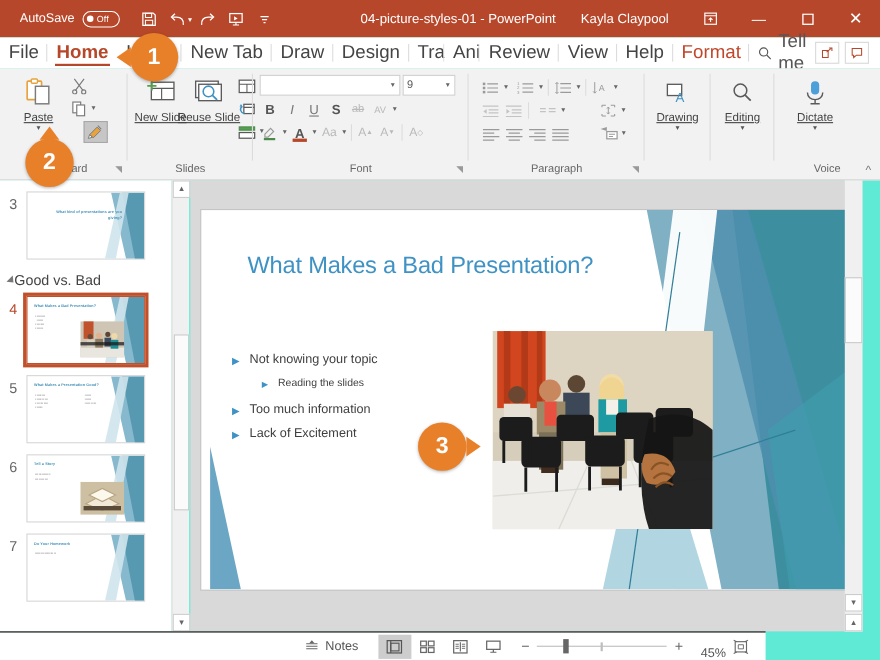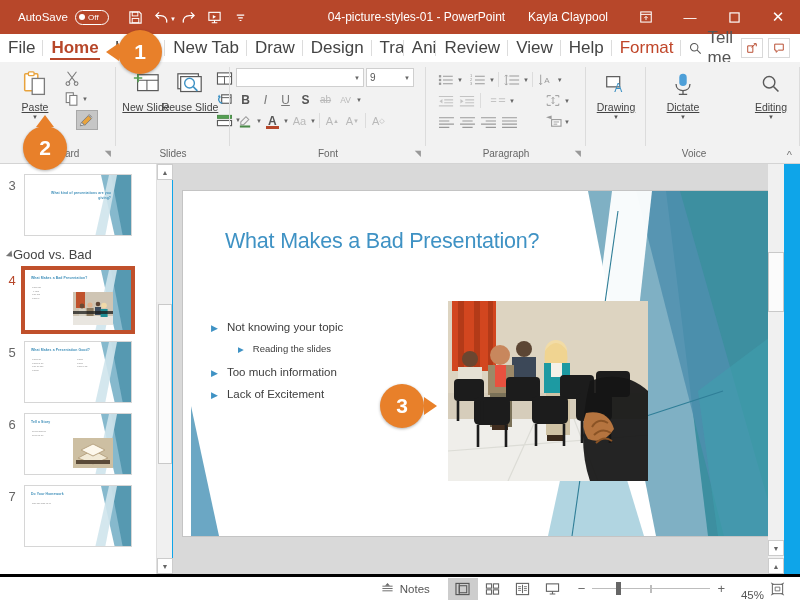--- a/index.html
+++ b/index.html
@@ -4,21 +4,21 @@
 <style>
   * { box-sizing: border-box; margin:0; padding:0; }
   html,body { width:800px; height:600px; overflow:hidden; }
   body {
     font-family: "Liberation Sans", sans-serif;
     font-size: 11px;
     color: #444;
     background: #ffffff;
     -webkit-font-smoothing: antialiased;
   }
-  .app { position:relative; width:800px; height:600px; background:#0ea5e9; }
+  .app { position:relative; width:800px; height:600px; background:#5eead4; }
 
   
   .titlebar {
     position:absolute; top:0; left:0; width:800px; height:34px;
     background:#b7472a; color:#fff; display:flex; align-items:center;
   }
   .autosave { display:flex; align-items:center; margin-left:18px; gap:7px; font-size:11.5px; }
   .toggle {
     width:34px; height:15px; border:1.4px solid #fff; border-radius:9px;
     display:flex; align-items:center; gap:3px; padding-left:3px; font-size:8px; letter-spacing:.2px;
@@ -105,21 +105,21 @@
   .s-title{ position:absolute; left:42px; top:38px; font-size:21.5px; color:#3f92c4; font-family:"Liberation Sans", sans-serif; letter-spacing:-.2px;}
   .s-bullets{ position:absolute; left:28px; top:130px; width:300px; }
   .bul{ display:flex; align-items:flex-start; gap:9px; margin-bottom:8px; font-size:11.5px; color:#404040; }
   .bul .bm{ color:#3f92c4; font-size:9px; line-height:14px;}
   .bul.sub{ margin-left:27px; font-size:9.5px; margin-bottom:9px;}
   .bul.sub .bm{ font-size:7.5px; }
   .s-img{ position:absolute; left:265px; top:110px; width:200px; height:180px; overflow:hidden; background:#cfc7b8;}
   .stage-vsb{ position:absolute; right:0; top:0; bottom:0; width:16px; background:#f0f0f0; }
 
   
-  .status{ position:absolute; left:0; bottom:0; width:800px; height:26px; background:#fff; border-top:3px solid #000000; display:flex; align-items:center;padding-left:44px; }
+  .status{ position:absolute; left:0; bottom:0; width:696px; height:26px; background:#fff; border-top:1px solid #000000; display:flex; align-items:center;padding-left:44px; }
   .st-left{ flex:1; }
   .st-notes{ display:flex;align-items:center;gap:6px; padding:0 12px; height:24px; font-size:11.5px; color:#555; }
   .viewbtns{ display:flex; align-items:center; margin-left:6px; }
   .vb{ width:30px;height:22px;display:flex;align-items:center;justify-content:center;color:#666; }
   .vb.active{ background:#cdcdcd; }
   .zoomwrap{ display:flex; align-items:center; gap:7px; margin-left:10px; }
   .zline{ position:relative; width:118px; height:12px; display:flex; align-items:center; }
   .zline .trk{ position:absolute; left:0; right:0; height:1.5px; background:#bdbdbd; }
   .zline .mid{ position:absolute; left:58px; width:1.5px; height:8px; background:#bdbdbd; }
   .zline .hnd{ position:absolute; left:24px; width:5px; height:13px; background:#666; }
@@ -519,53 +519,53 @@
                 <text x="13" y="22" font-size="13" fill="#3f92c4" font-family="sans-serif">A</text>
               </svg>
           </span>
           <span class="lb">Drawing</span>
           <span class="cr">▼</span>
         </div>
       </div>
       <div class="rlabel"><span></span></div>
     </div>
 
+    <div class="rgroup" style="width:58px;">
+      <div class="rbody" style="justify-content:center;">
+        <div class="bigbtn">
+          <span class="ico">
+            <svg width="26" height="26" viewBox="0 0 28 28">
+                <circle cx="12" cy="11" r="6.2" fill="none" stroke="#5a5a5a" stroke-width="1.5"></circle>
+                <path d="M16.6 15.6l5.4 5.4" stroke="#5a5a5a" stroke-width="1.7"></path>
+              </svg>
+          </span>
+          <span class="lb">Editing</span>
+          <span class="cr">▼</span>
+        </div>
+      </div>
+      <div class="rlabel"><span></span></div>
+    </div>
+
     <div class="rgroup last" style="width:96px;">
       <div class="rbody" style="justify-content:flex-start;padding-left:14px;">
         <div class="bigbtn">
           <span class="ico">
             <svg width="26" height="28" viewBox="0 0 28 30">
                 <rect x="10" y="3" width="8" height="13" rx="4" fill="#4d9fd8"></rect>
                 <path d="M6.5 14c0 4.3 3.3 7 7.5 7s7.5-2.7 7.5-7" fill="none" stroke="#5a5a5a" stroke-width="1.4"></path>
                 <path d="M14 21v4M9.5 25h9" stroke="#5a5a5a" stroke-width="1.4"></path>
               </svg>
           </span>
           <span class="lb">Dictate</span>
           <span class="cr">▼</span>
         </div>
       </div>
       <div class="rlabel" style="position:relative;">
         <span>Voice</span>
       </div>
-    </div>
-
-    <div class="rgroup" style="width:58px;">
-      <div class="rbody" style="justify-content:center;">
-        <div class="bigbtn">
-          <span class="ico">
-            <svg width="26" height="26" viewBox="0 0 28 28">
-                <circle cx="12" cy="11" r="6.2" fill="none" stroke="#5a5a5a" stroke-width="1.5"></circle>
-                <path d="M16.6 15.6l5.4 5.4" stroke="#5a5a5a" stroke-width="1.7"></path>
-              </svg>
-          </span>
-          <span class="lb">Editing</span>
-          <span class="cr">▼</span>
-        </div>
-      </div>
-      <div class="rlabel"><span></span></div>
     </div>
 
     <div style="position:absolute; right:8px; bottom:2px; font-size:11px; color:#777;">^</div>
   </div>
 
   <div class="thumbpane">
 
     <div class="thumbrow" style="padding-top:10px;">
       <div class="tnum">3</div>
       <div class="tframe">

